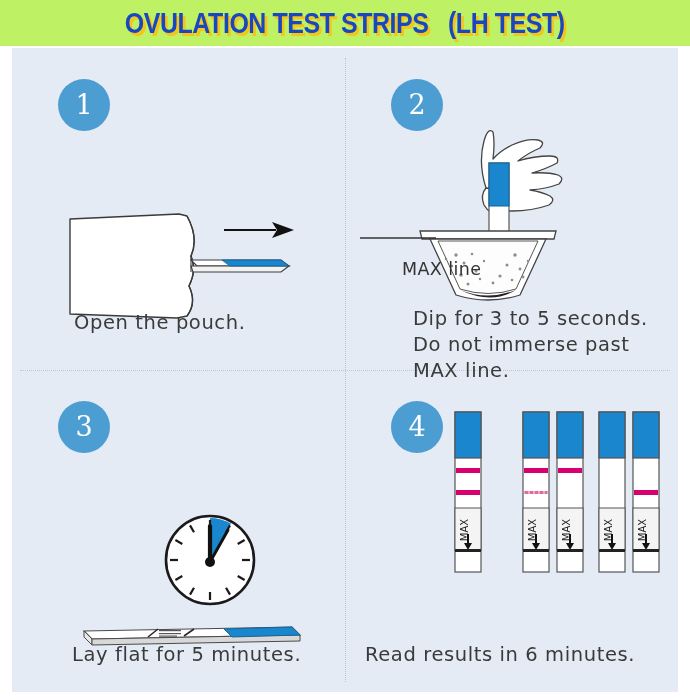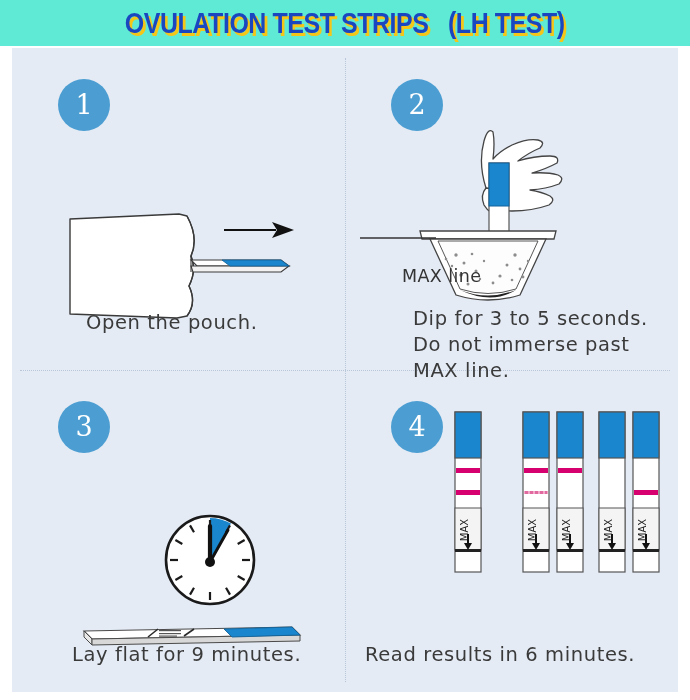--- a/index.html
+++ b/index.html
@@ -17,21 +17,21 @@
 
   
   #title-bar {
     position: absolute;
     left: 0; top: 0;
     width: 690px;
     height: 46px;
     display: flex;
     align-items: center;
     justify-content: center;
-    background: #5eead4;
+    background: #bef264;
   }
   #title-text {
     font-family: "Liberation Sans", sans-serif;
     font-weight: bold;
     font-size: 29px;
     letter-spacing: -0.5px;
     color: #1a47c0;
     transform: scaleX(0.86);
     transform-origin: center;
     white-space: pre;
@@ -93,35 +93,35 @@
     position: absolute;
     left: 60px;
     right: 10px;
     font-family: "DejaVu Sans", sans-serif;
     font-size: 19.5px;
     color: #3a3a3a;
     letter-spacing: 0.6px;
     line-height: 26px;
     white-space: pre-line;
   }
-  #caption-1 { top: 262px; left: 74px; }
+  #caption-1 { top: 262px; left: 62px; }
   #caption-2 { top: 258px; left: 20px; margin-left: 48px; }
   #caption-3 { top: 272px; left: 60px; }
   #caption-4 { top: 272px; left: 20px; }
 
   
   #pouch-art { position: absolute; left: 55px; top: 160px; }
   #arrow-1   { position: absolute; left: 210px; top: 170px; }
 
   
   #dip-art { position: absolute; left: 15px; top: 35px; }
   #maxline-label {
     position: absolute;
     left: 57px;
-    top: 218px;
+    top: 211px;
     font-family: "DejaVu Sans", sans-serif;
     font-size: 17.5px;
     color: #333333;
     letter-spacing: 0.4px;
   }
 
   
   #clock-art { position: absolute; left: 148px; top: 140px; }
   #flat-strip-art { position: absolute; left: 62px; top: 253px; }
 
@@ -250,21 +250,21 @@
       <polygon points="150,6 218,4 226,12 158,14" fill="#1a86cd" stroke="#13639a" stroke-width="0.9"></polygon>
       <line x1="74" y1="14" x2="84" y2="6" stroke="#2a2a2a" stroke-width="1.6"></line>
       <line x1="110" y1="13" x2="120" y2="6" stroke="#2a2a2a" stroke-width="1.6"></line>
       <g fill="#555555">
         <rect x="85" y="7" width="22" height="1.2"></rect>
         <rect x="85" y="10" width="22" height="1.2"></rect>
         <rect x="85" y="12.5" width="18" height="1.2"></rect>
       </g>
     </svg>
 
-    <div class="caption" id="caption-3">Lay flat for 9 minutes.</div>
+    <div class="caption" id="caption-3">Lay flat for 5 minutes.</div>
   </div>
 
   <div class="panel" id="panel-4">
     <div class="badge">4</div>
 
     <svg id="results-art" width="310" height="210" viewBox="0 0 310 210">
       <defs>
         <g id="strip-base">
           <rect x="0" y="0" width="26" height="160" fill="#ffffff" stroke="#555555" stroke-width="1.2"></rect>
           <rect x="0" y="0" width="26" height="46" fill="#1a86cd"></rect>

